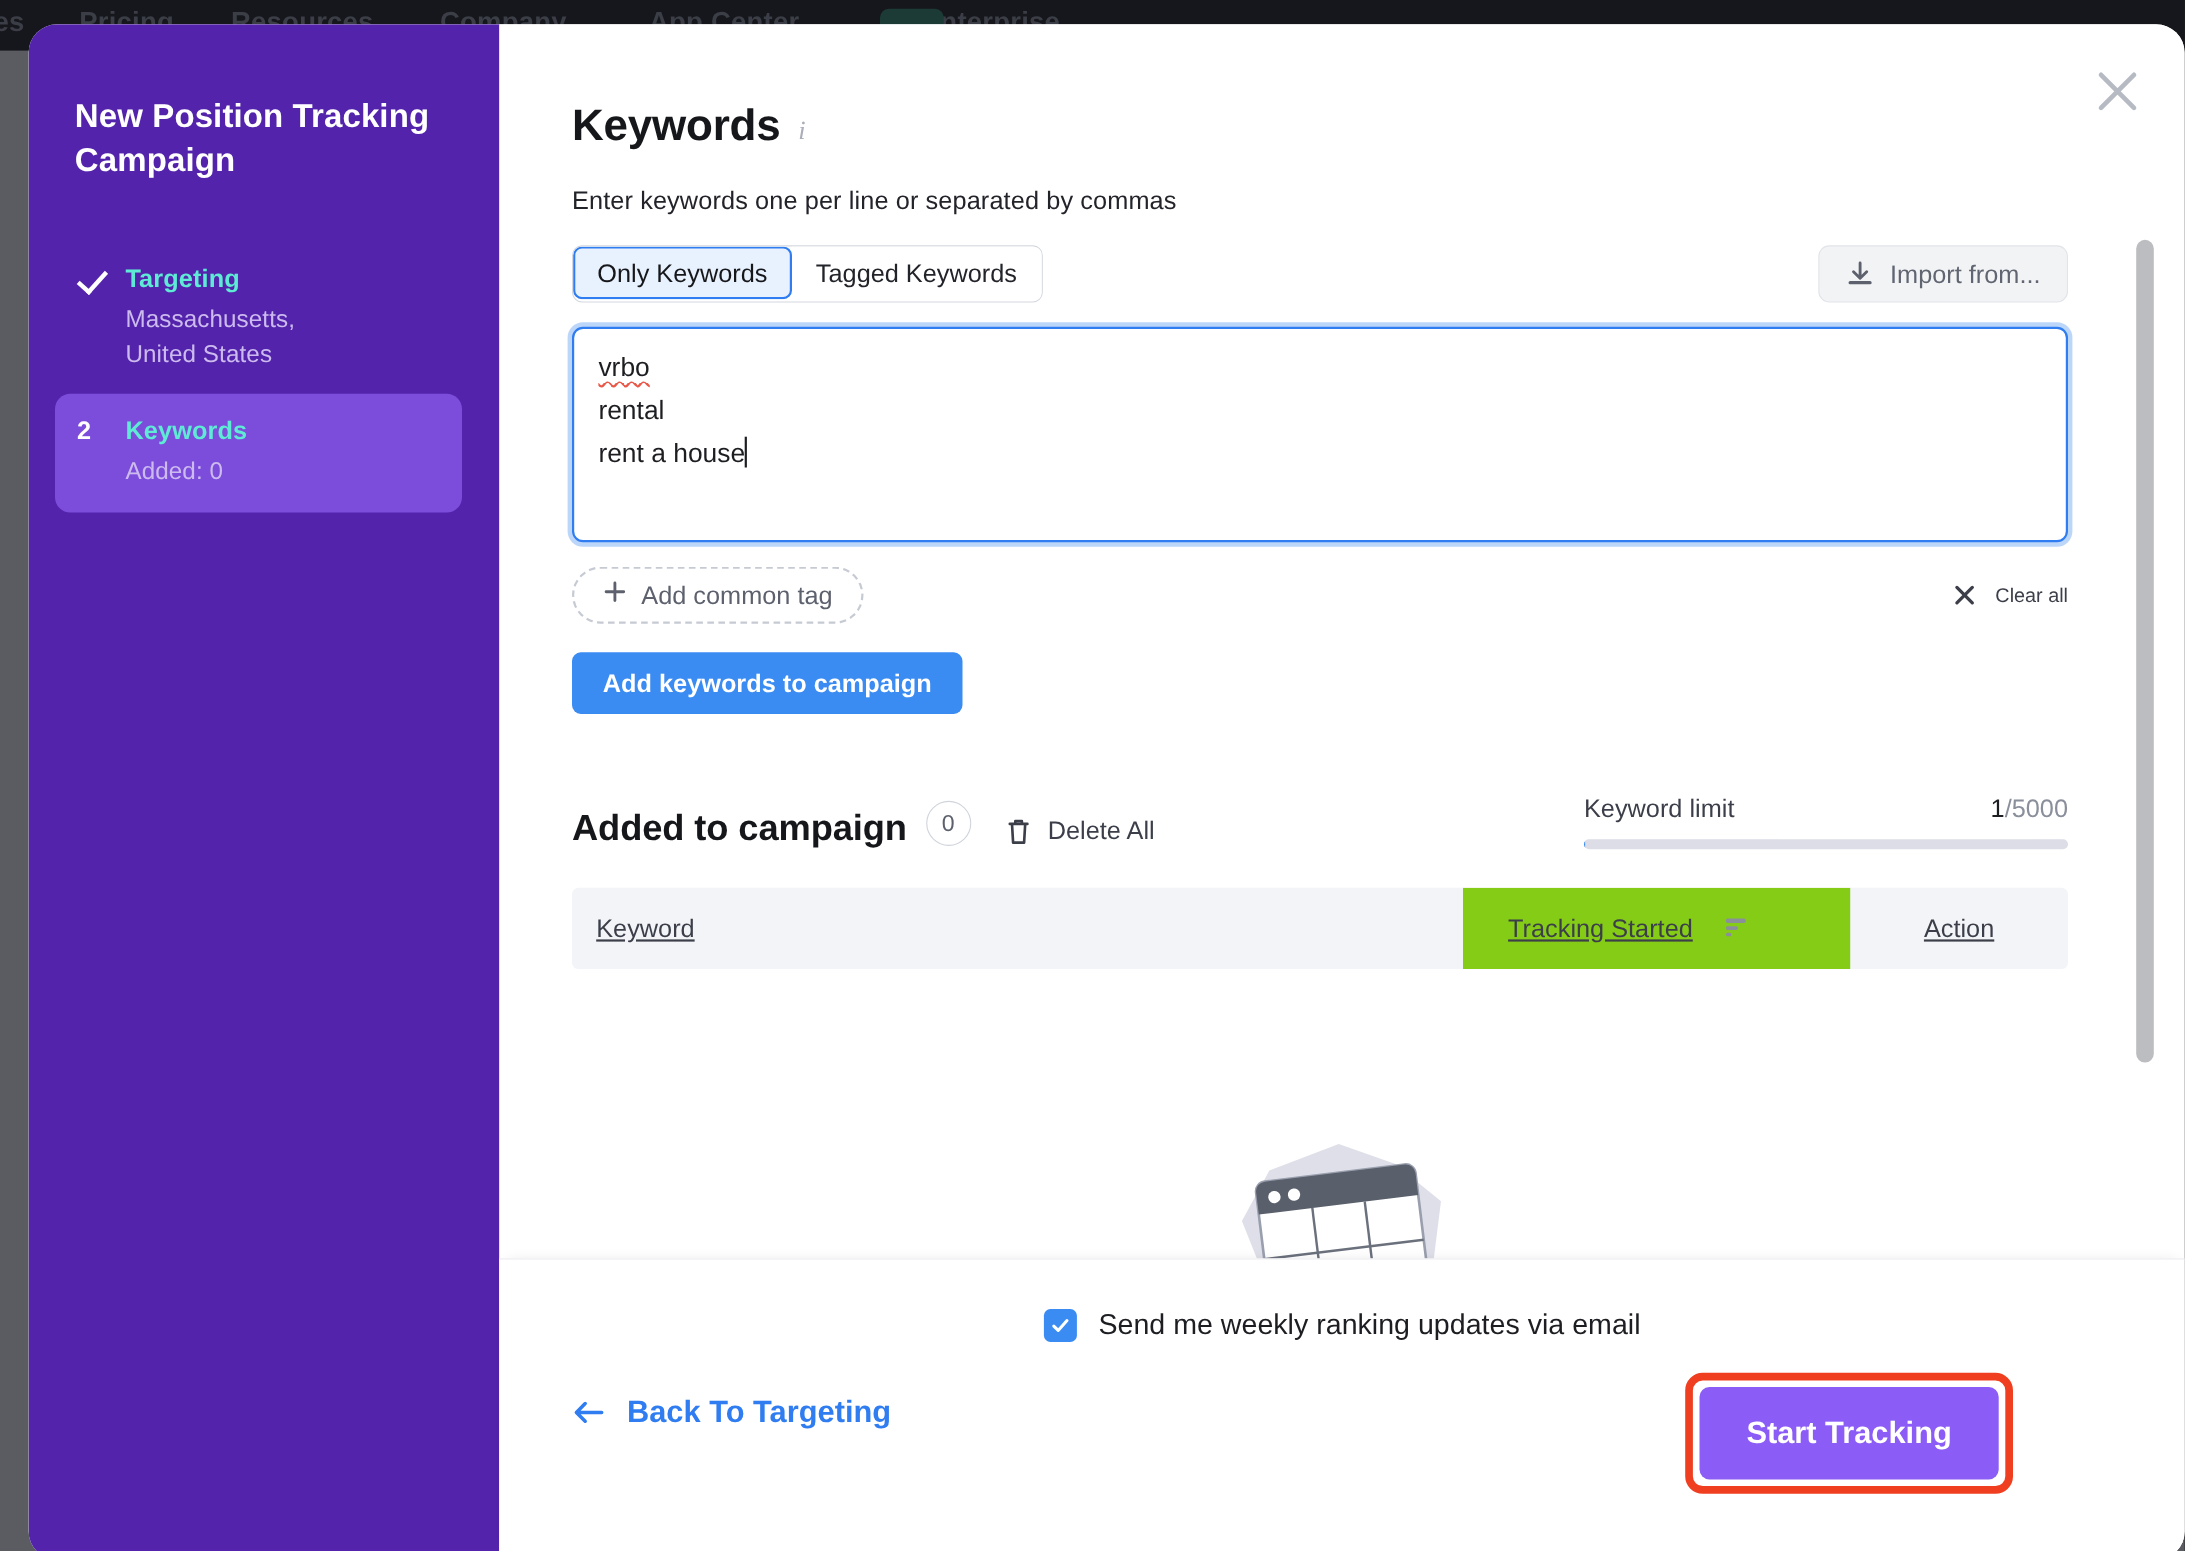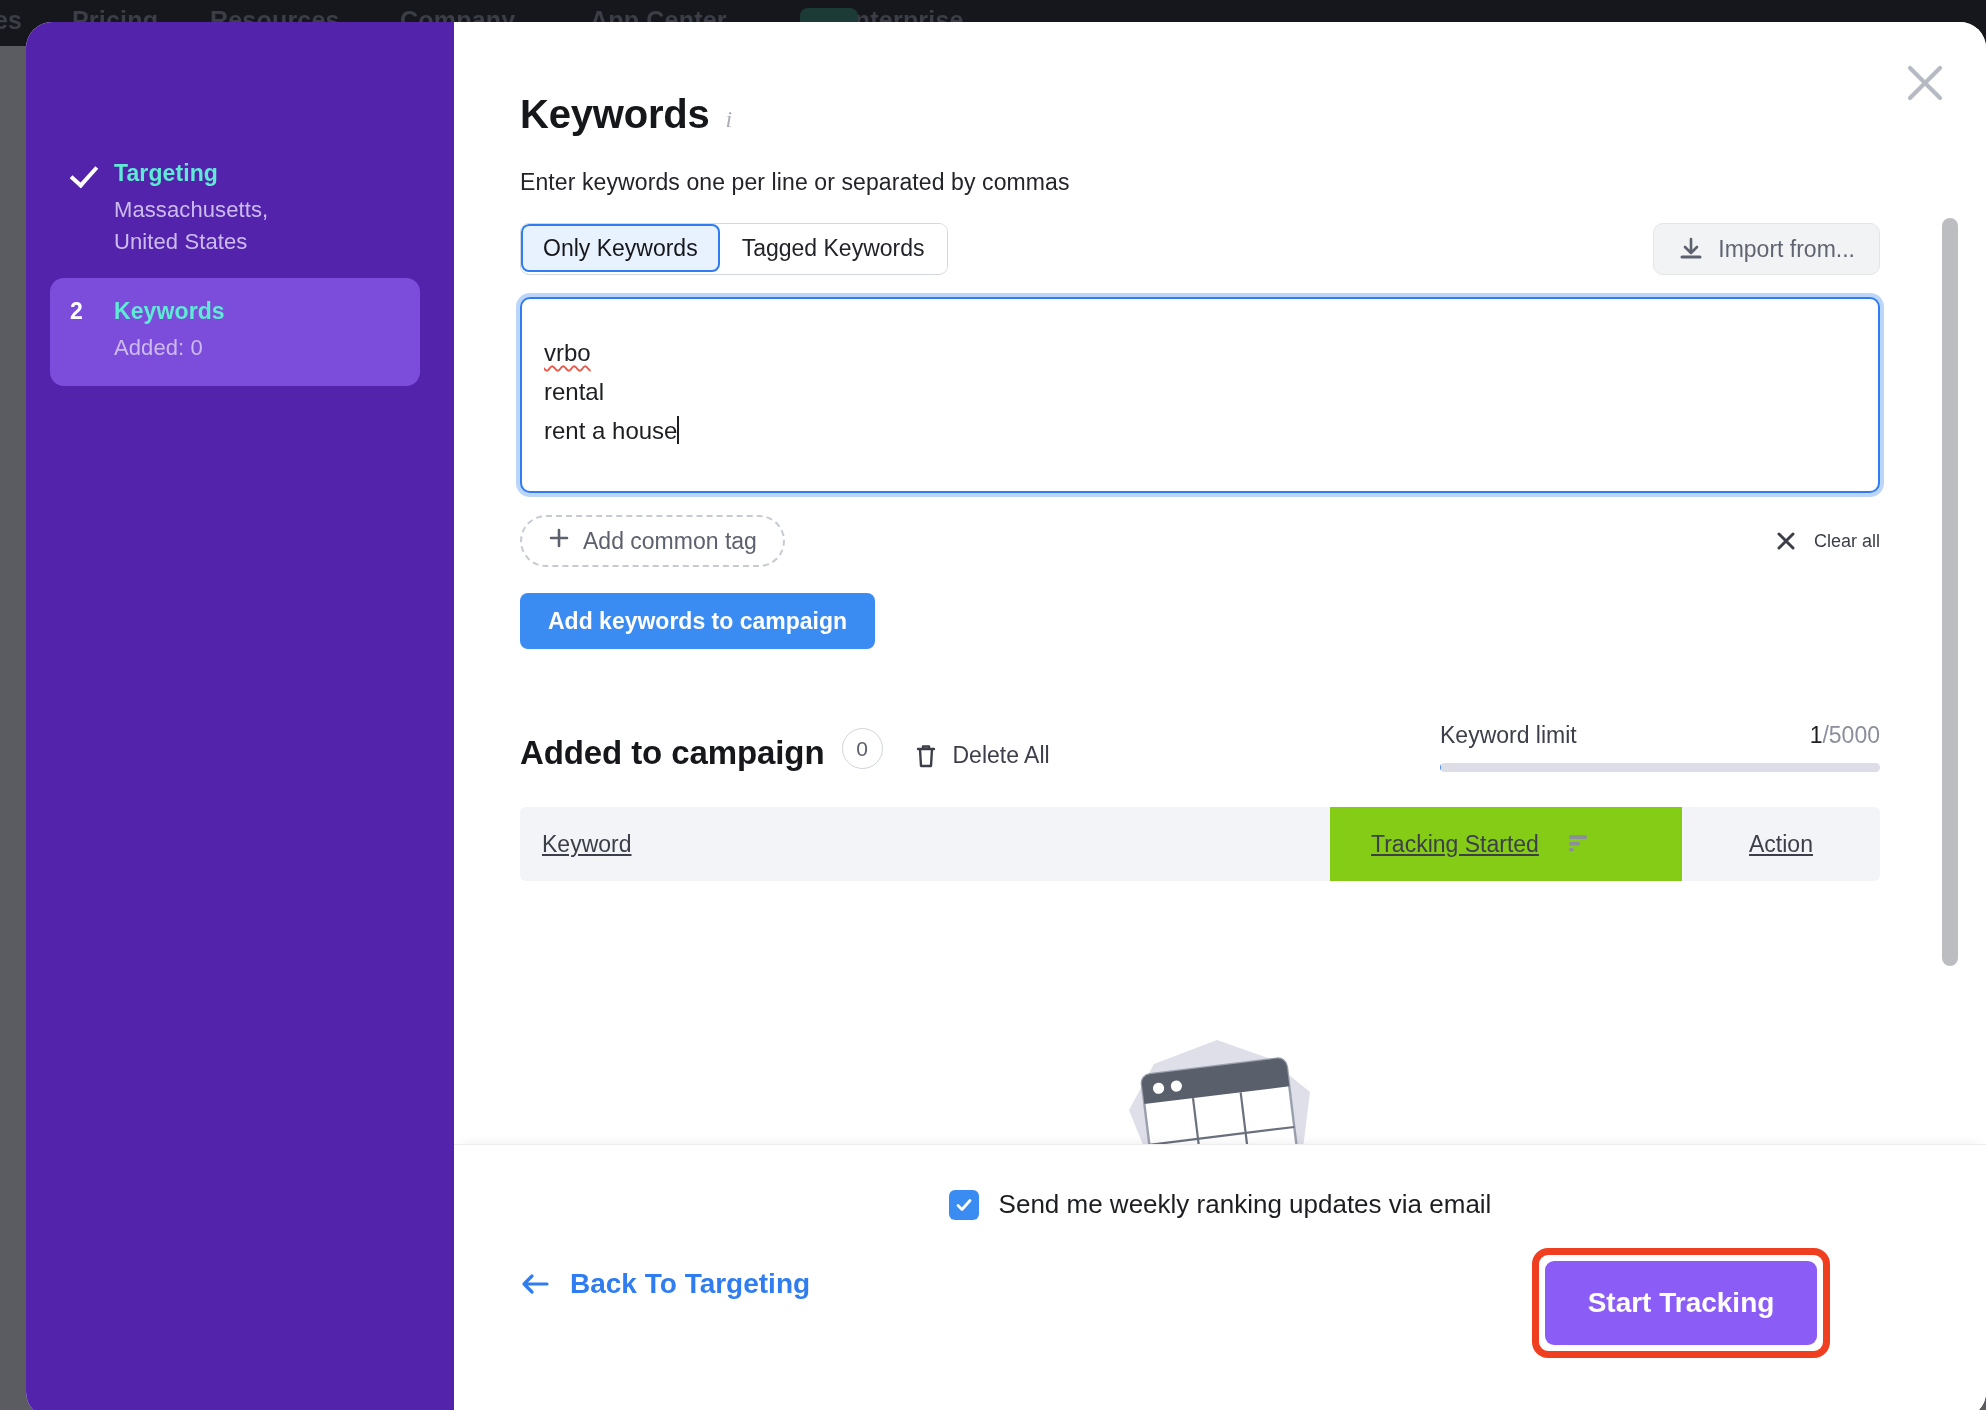--- a/index.html
+++ b/index.html
@@ -227,21 +227,21 @@
   }
   #import-btn svg { display: block; }
 
   #kw-textarea {
     margin-top: 22px;
     width: 1360px;
     height: 196px;
     border: 2px solid #2f7df0;
     border-radius: 10px;
     box-shadow: 0 0 0 4px #bcd6fa;
-    padding: 34px 22px;
+    padding: 16px 22px;
     font-size: 24px;
     line-height: 39px;
     color: #1d1e22;
     position: relative;
     background: #fff;
     cursor: text;
     white-space: pre;
   }
   .misspelled {
     text-decoration: underline wavy #e8594a;
@@ -519,20 +519,21 @@
     <span class="backdrop-navtext" style="left:590px">App Center</span>
     <span class="backdrop-navtext" style="left:838px">Enterprise</span>
     <div id="backdrop-pill"></div>
   </div>
   <div id="backdrop-dimmer"></div>
 </div>
 
 <div id="modal">
 
   <aside id="sidebar">
+    <h1 id="sidebar-title">New Position Tracking Campaign</h1>
 
     <div id="steps">
 
       <div class="step">
         <div class="step-marker">
           <span class="step-check"></span>
         </div>
         <div class="step-body">
           <div class="step-name">Targeting</div>
           <div class="step-sub" style="white-space:pre-line">Massachusetts,

